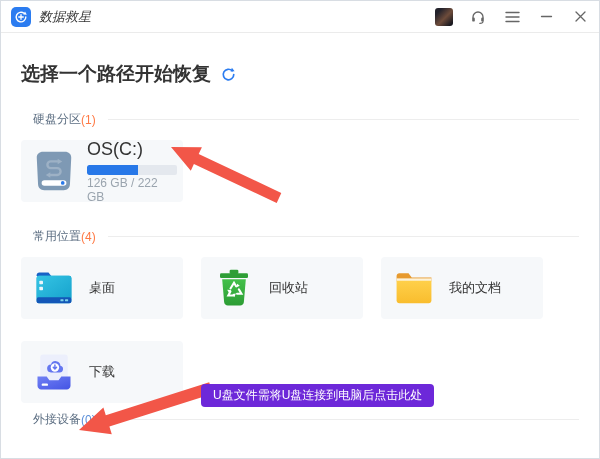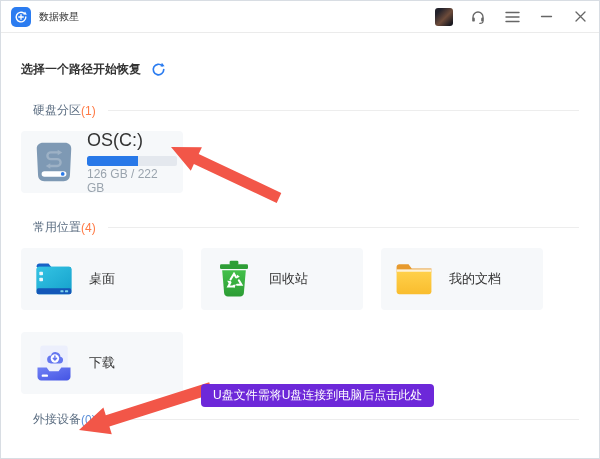--- a/index.html
+++ b/index.html
@@ -9,30 +9,30 @@
     background:#ffffff; color:#333; overflow:hidden; position:relative;
     border:1px solid #d8dde3;
   }
   
   .titlebar {
     height:32px; display:flex; align-items:center; padding:0 10px;
     border-bottom:1px solid #ebebeb; background:#fff;
   }
   .app-icon { width:20px; height:20px; border-radius:5px; background:#2b7cf0;
     display:flex; align-items:center; justify-content:center; margin-right:8px; }
-  .app-title { font-size:10px; color:#333; }
+  .app-title { font-size:13px; color:#333;font-style:italic; }
   .tb-right { margin-left:auto; display:flex; align-items:center; gap:16px; }
   .avatar { width:18px; height:18px; border-radius:3px;
     background:linear-gradient(135deg,#23222b 20%,#6e4c3b 55%,#18181f 90%); }
   .tb-btn { width:18px; height:18px; display:flex; align-items:center; justify-content:center;
     color:#666; cursor:pointer; }
   
   .content { position:relative; padding:0 20px; }
   .page-heading { display:flex; align-items:center; gap:10px; margin-top:28px; }
-  .page-heading h1 { font-size:12px; font-weight:bold; color:#333; }
+  .page-heading h1 { font-size:19px; font-weight:bold; color:#333; }
   .section-head { display:flex; align-items:center; margin-top:24px;margin-left:12px; }
   .section-label { font-size:12px; color:#5c6e82; white-space:nowrap; }
   .section-count { font-size:12px; }
   .section-line { flex:1; height:1px; background:#ededed; margin-left:12px; }
   .cards-row { display:flex; gap:18px; margin-top:12px; }
   .card {
     width:162px; height:62px; background:#f6f8fa; border-radius:4px;
     display:flex; align-items:center; padding:0 10px; cursor:pointer;
   }
   .card .icon-box { width:46px; height:46px; flex:0 0 46px;

